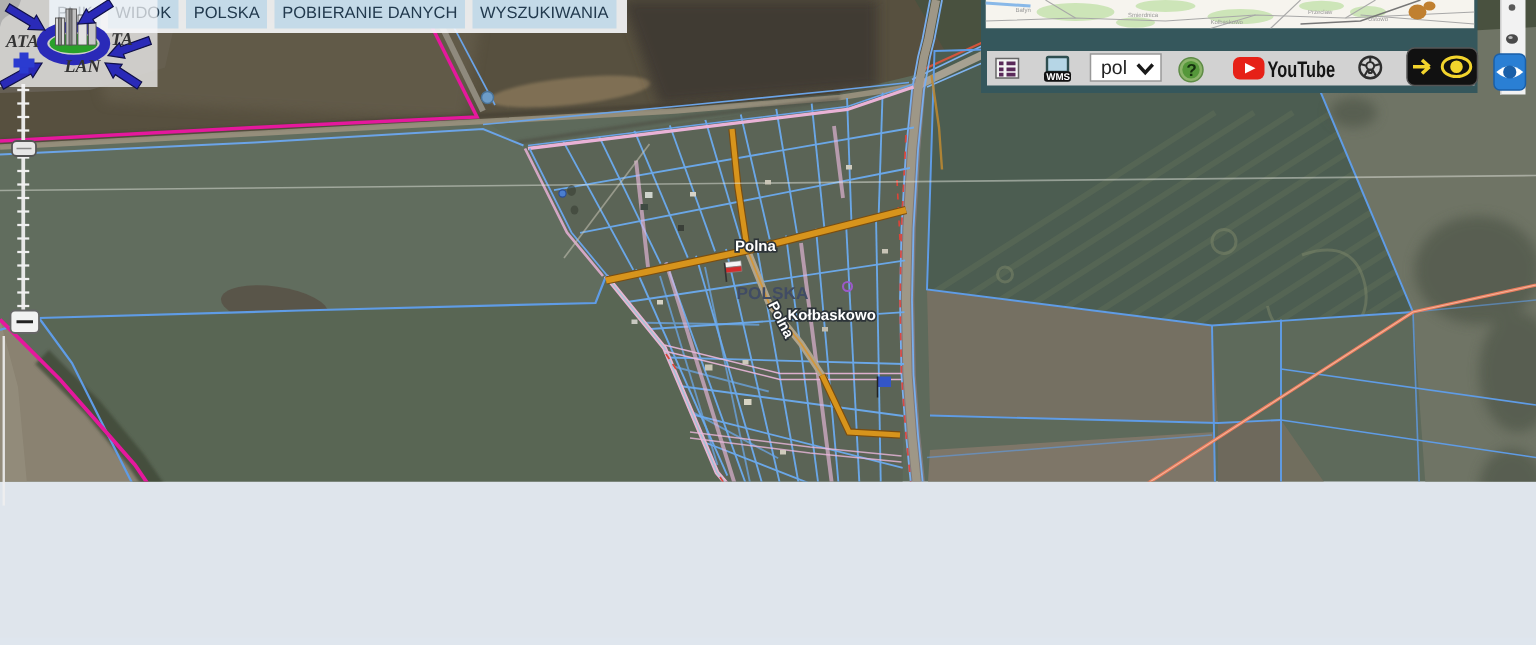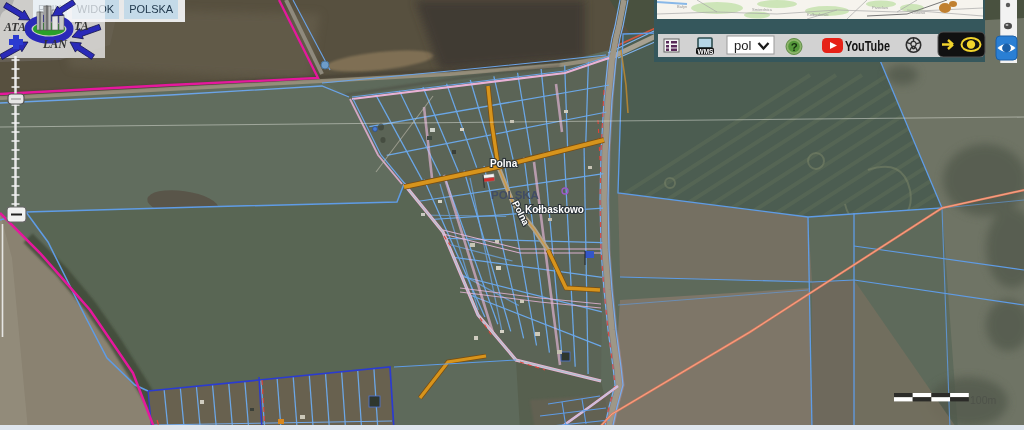--- a/index.html
+++ b/index.html
@@ -1,16 +1,16 @@
 <!DOCTYPE html>
 <html><head>
 <meta charset="utf-8">
 <style>
 html,body{margin:0;padding:0;width:1024px;height:430px;overflow:hidden;background:#dfe5ec;font-family:"Liberation Sans", sans-serif;}
-#map{position:absolute;left:0;top:0;width:1024px;height:425px;overflow:hidden;}
+#map{position:absolute;left:0;top:0;width:1024px;height:321px;overflow:hidden;}
 .menubar{position:absolute;left:33px;top:0;height:22px;display:flex;z-index:30;background:rgba(248,250,252,0.9);padding-right:2px;}
 .menubar .btn{background:#c4dae8;color:#223a4e;font-size:11px;line-height:19px;height:19px;padding:0 5px;margin:0 5px 0 0;white-space:nowrap;}
 </style>
 </head>
 <body>
 
 <div id="map">
 <svg width="1024" height="425" viewBox="0 0 1024 425">
 
 <g>
@@ -586,20 +586,22 @@
       </g>
 </svg>
 </div>
 
 <div style="position:absolute;left:0;top:425px;width:1024px;height:5px;background:#dfe6ee;"></div>
 
 <div class="menubar">
 <div class="btn">PLIK</div>
 <div class="btn">WIDOK</div>
 <div class="btn">POLSKA</div>
+<div class="btn">POBIERANIE DANYCH</div>
+<div class="btn">WYSZUKIWANIA</div>
 </div>
 
 <div style="position:absolute;left:0;top:0;width:105px;height:58px;background:rgba(246,246,248,0.72);z-index:40;"></div>
 
 <svg style="position:absolute;left:0;top:0;z-index:41;" width="112" height="64" viewBox="0 0 112 64">
 <path d="M0,0 L14,0 Q12,8 6,10 Q1,12 0,18 Z" fill="#aaaaaa" opacity="0.85"></path>
 <ellipse cx="49" cy="29" rx="21" ry="11" fill="none" stroke="#2a2ab8" stroke-width="7"></ellipse>
 <ellipse cx="49" cy="29" rx="16" ry="6.5" fill="#2aa02a"></ellipse>
 <g stroke="#555" stroke-width="0.6">
 <rect x="37" y="12" width="6" height="18" fill="#d8d8d8"></rect>

